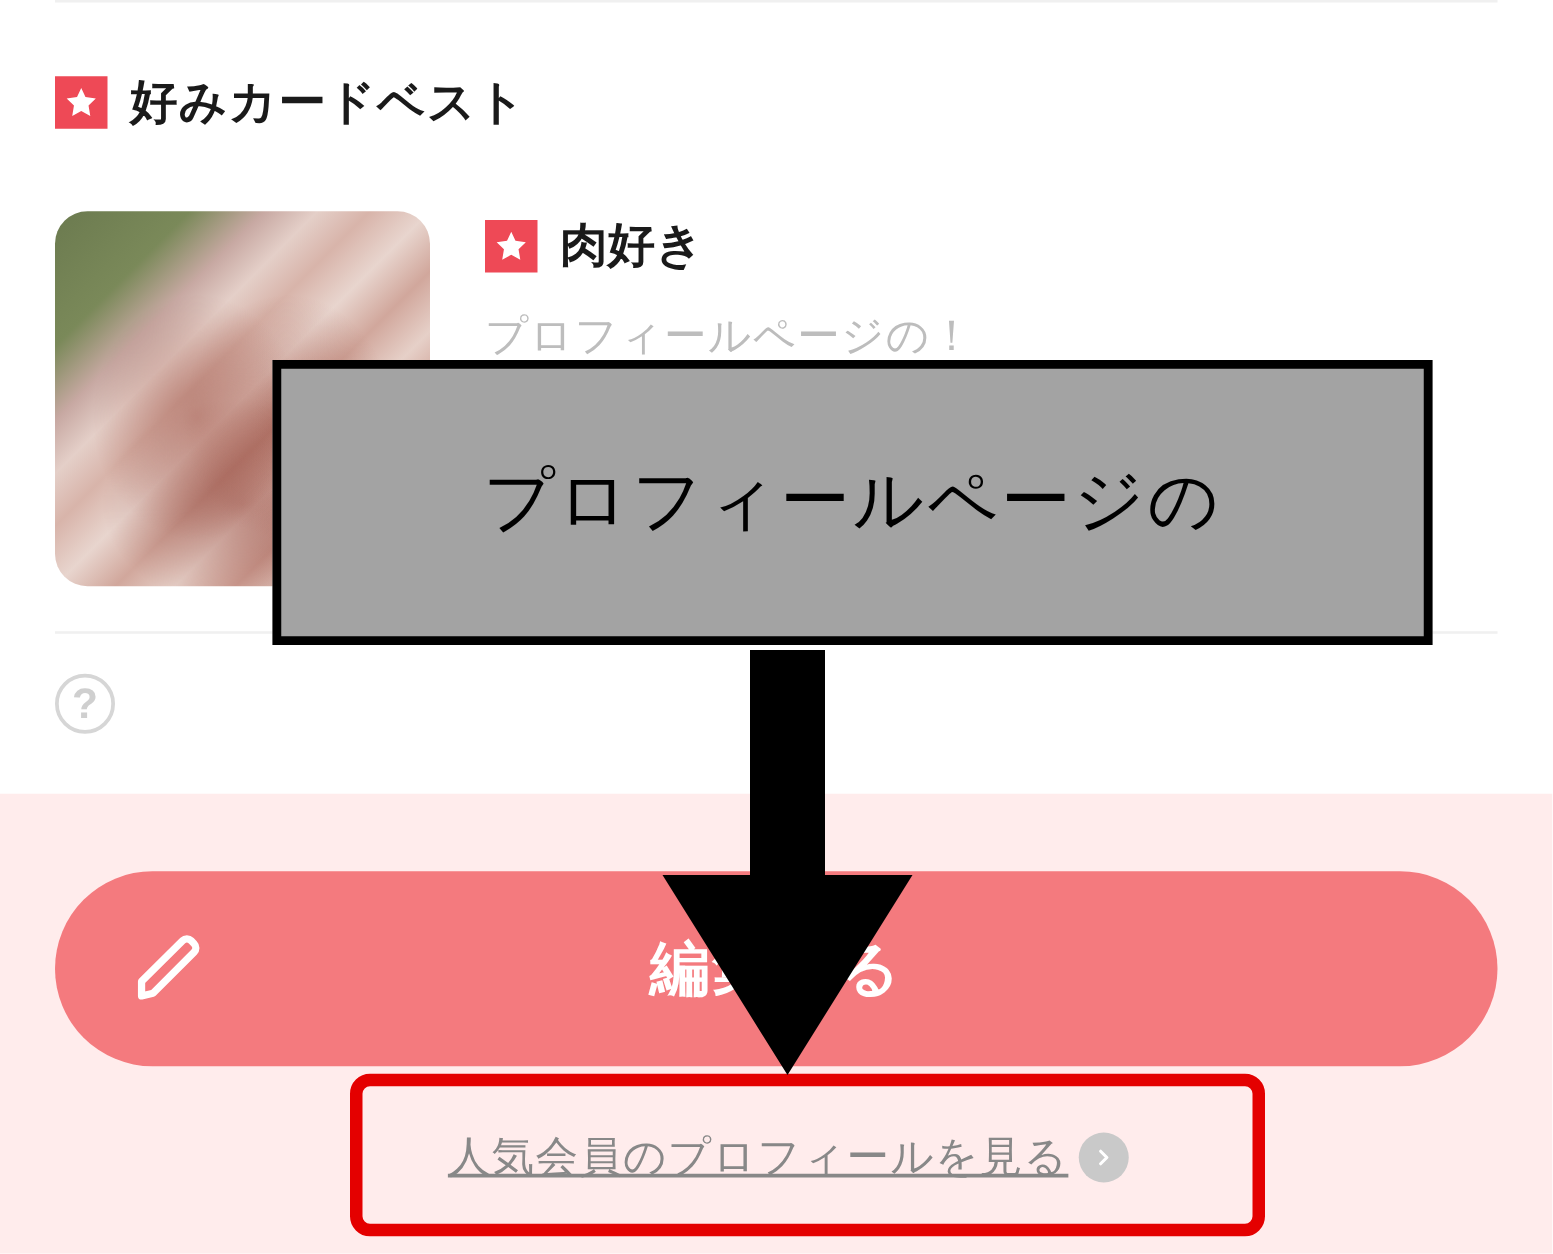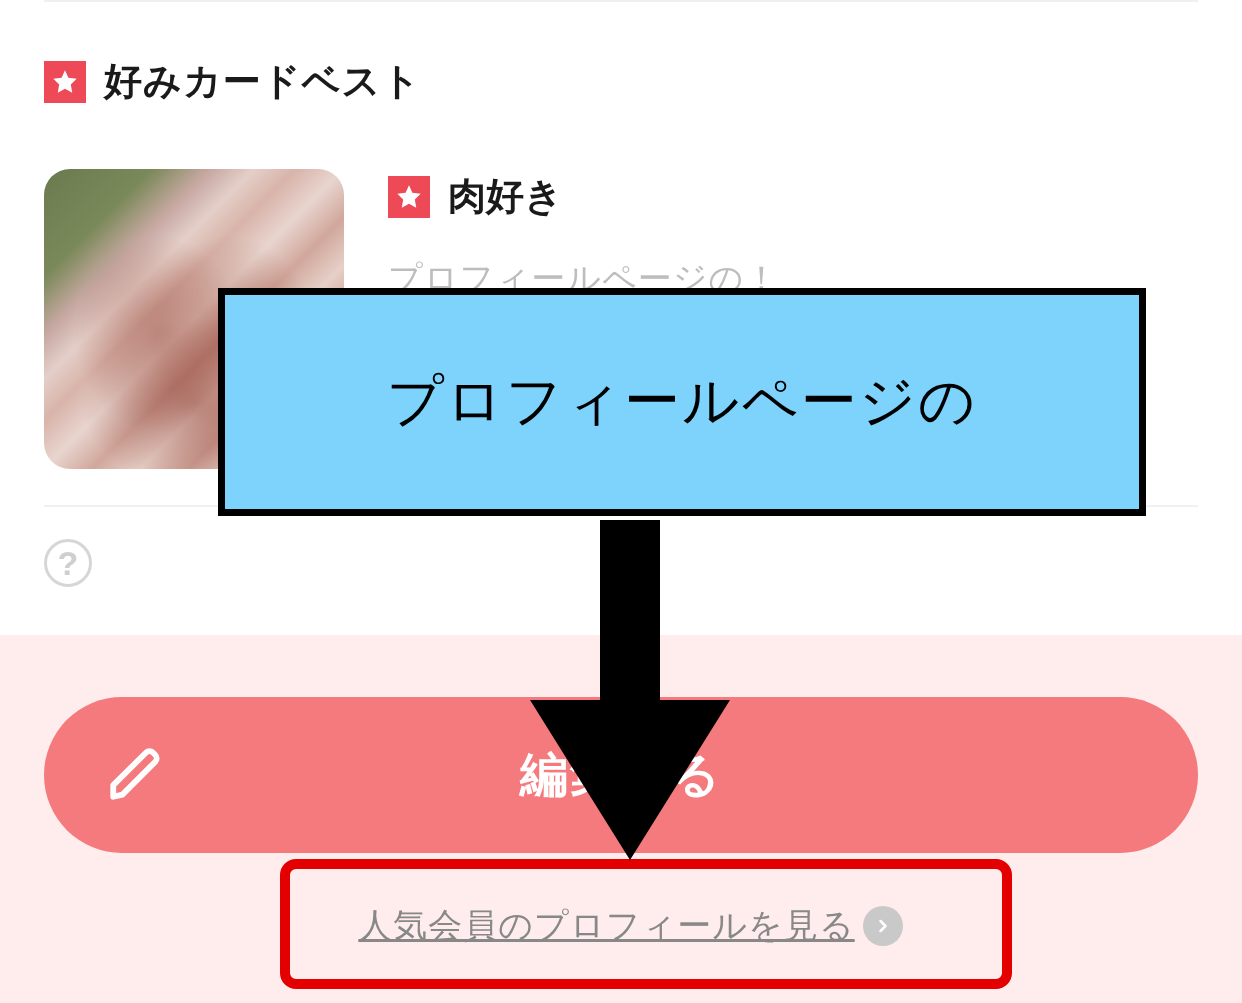--- a/index.html
+++ b/index.html
@@ -56,31 +56,31 @@
     .card-image::after{
       content:"";
       position:absolute;inset:0;
       background:
         radial-gradient(ellipse 120px 140px at 38% 55%, rgba(188,120,108,.55) 0%, rgba(188,120,108,0) 70%),
         radial-gradient(ellipse 120px 140px at 62% 55%, rgba(188,120,108,.55) 0%, rgba(188,120,108,0) 70%),
         radial-gradient(ellipse 160px 120px at 50% 78%, rgba(170,95,85,.55) 0%, rgba(170,95,85,0) 70%);
       mix-blend-mode:multiply;
     }
     .card-info { flex: 1; padding-top: 2px; }
-    .card-info-header { display: flex; align-items: center; gap: 18px; margin-bottom: 34px; }
+    .card-info-header { display: flex; align-items: center; gap: 18px; margin-bottom: 24px; }
     .card-info-header .star-badge { width: 42px; height: 42px; }
     .card-tag { font-size: 38px; font-weight: 700; color: #1a1a1a; }
     .card-desc { font-size: 34px; color: #bdbdbd; letter-spacing: 1px; }
     .callout {
       position: absolute;
       left: 218px;
       top: 288px;
       width: 928px;
       height: 228px;
-      background: #7dd3fc;
+      background: #a3a3a3;
       border: 7px solid #000;
       display: flex;
       flex-direction: column;
       align-items: center;
       justify-content: center;
       z-index: 20;
     }
     .callout-line {
       font-size: 56px;
       font-weight: 500;

